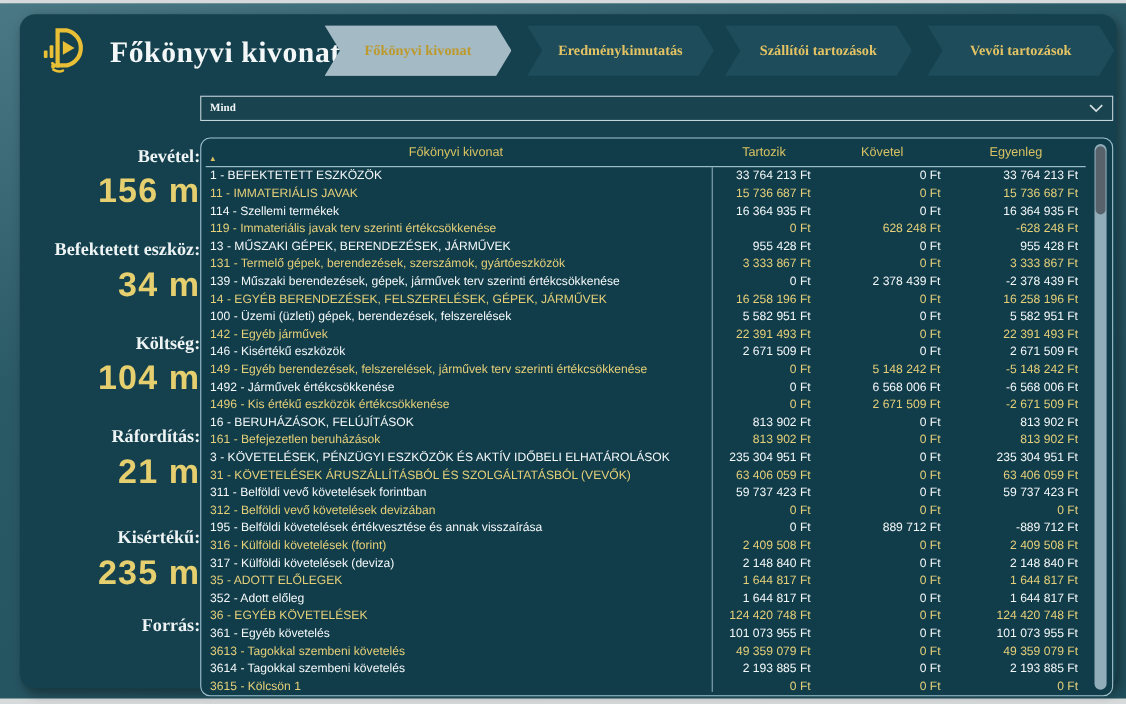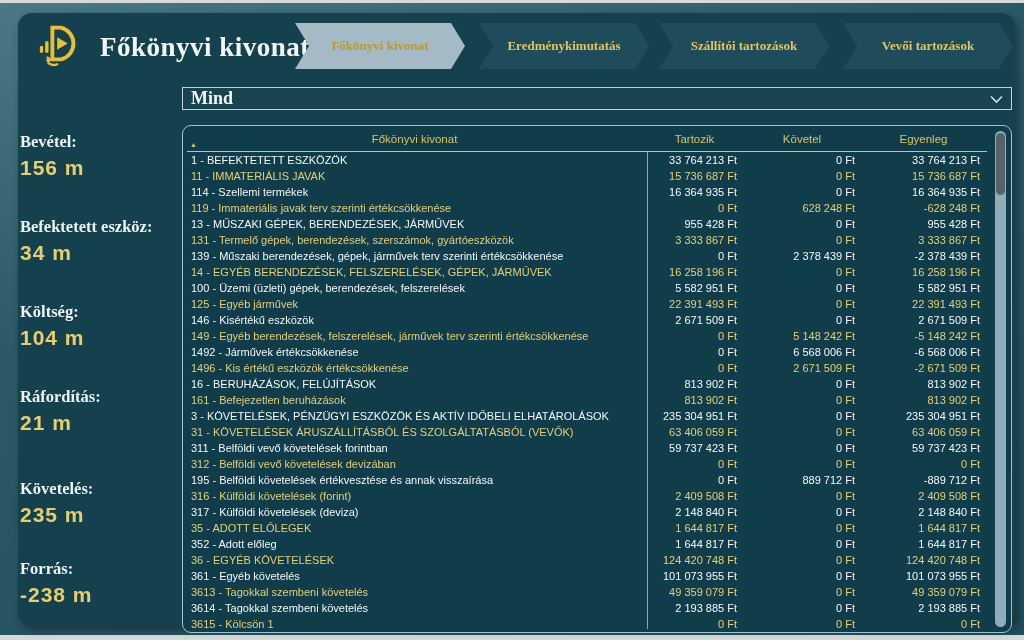--- a/index.html
+++ b/index.html
@@ -36,26 +36,26 @@
     background:var(--tab-bg);display:flex;align-items:center;justify-content:center;
     font-family:"Liberation Serif",serif;font-weight:bold;font-size:13px;color:var(--tab-text);
     cursor:pointer;filter:drop-shadow(0 2px 2px rgba(0,0,0,.3));}
   .tab.active{background:var(--tab-active-bg);color:var(--tab-active-text);}
   .tab-1{left:277px;}.tab-2{left:461px;align-items:center;}.tab-3{left:641px;text-align:right;}.tab-4{left:825px;}
 
   
   .filter{position:absolute;left:164px;top:74px;width:830px;height:23px;
     background:#18434f;border:1px solid #c3d2d6;display:flex;align-items:center;
     padding:0 8px;cursor:pointer;}
-  .filter-text{font-family:"Liberation Serif",serif;font-weight:bold;font-size:18px;color:#f2f6f6;flex:1;}
-
-  
-  .kpi{position:absolute;left:2px;width:162px;text-align:left;}
+  .filter-text{font-family:"Liberation Serif",serif;font-weight:bold;font-size:10px;color:#f2f6f6;flex:1;}
+
+  
+  .kpi{position:absolute;left:2px;width:162px;text-align:right;}
   .kpi-label{font-family:"Liberation Serif",serif;font-weight:bold;font-size:16.5px;color:var(--kpi-label);}
-  .kpi-value{margin-top:4px;font-size:21px;font-weight:800;color:var(--accent-gold);letter-spacing:1px;}
+  .kpi-value{margin-top:4px;font-size:31px;font-weight:800;color:var(--accent-gold);letter-spacing:1px;}
   .kpi-1{top:119px;}.kpi-2{top:204px;}.kpi-3{top:289px;}.kpi-4{top:374px;}.kpi-5{top:466px;}.kpi-6{top:546px;}
 
   
   .table{position:absolute;left:164px;top:112px;width:830px;height:508px;
     background:var(--table-bg);border:1.5px solid var(--border-light);border-radius:9px;overflow:hidden;}
   .thead{position:relative;height:26px;display:grid;grid-template-columns:463px 97px 118px 125px;
     align-items:center;}
   .thead::after{content:"";position:absolute;left:4px;right:24px;bottom:0;height:1.5px;background:#a9c9d4;}
   .th{font-size:11.5px;color:var(--header-gold);text-align:center;cursor:pointer;}
   .sort-arrow{position:absolute;left:7px;top:15px;font-size:7px;color:var(--header-gold);line-height:1;cursor:pointer;}
@@ -129,26 +129,25 @@
     </div>
     <div class="kpi kpi-3">
       <div class="kpi-label">Költség:</div>
       <div class="kpi-value">104 m</div>
     </div>
     <div class="kpi kpi-4">
       <div class="kpi-label">Ráfordítás:</div>
       <div class="kpi-value">21 m</div>
     </div>
     <div class="kpi kpi-5">
-      <div class="kpi-label">Követelés:</div>
+      <div class="kpi-label">Kisértékű:</div>
       <div class="kpi-value">235 m</div>
     </div>
     <div class="kpi kpi-6">
       <div class="kpi-label">Forrás:</div>
-      <div class="kpi-value">-238 m</div>
     </div>
 
     <div class="table">
       <div class="thead">
         <span class="sort-arrow">▲</span>
         <div class="th">Főkönyvi kivonat</div>
         <div class="th">Tartozik</div>
         <div class="th">Követel</div>
         <div class="th">Egyenleg</div>
       </div>
@@ -210,21 +209,21 @@
   </div>
 
   <div class="trow">
     <div class="c name">100 - Üzemi (üzleti) gépek, berendezések, felszerelések</div>
     <div class="c num">5 582 951 Ft</div>
     <div class="c num">0 Ft</div>
     <div class="c num">5 582 951 Ft</div>
   </div>
 
   <div class="trow">
-    <div class="c name">125 - Egyéb járművek</div>
+    <div class="c name">142 - Egyéb járművek</div>
     <div class="c num">22 391 493 Ft</div>
     <div class="c num">0 Ft</div>
     <div class="c num">22 391 493 Ft</div>
   </div>
 
   <div class="trow">
     <div class="c name">146 - Kisértékű eszközök</div>
     <div class="c num">2 671 509 Ft</div>
     <div class="c num">0 Ft</div>
     <div class="c num">2 671 509 Ft</div>

